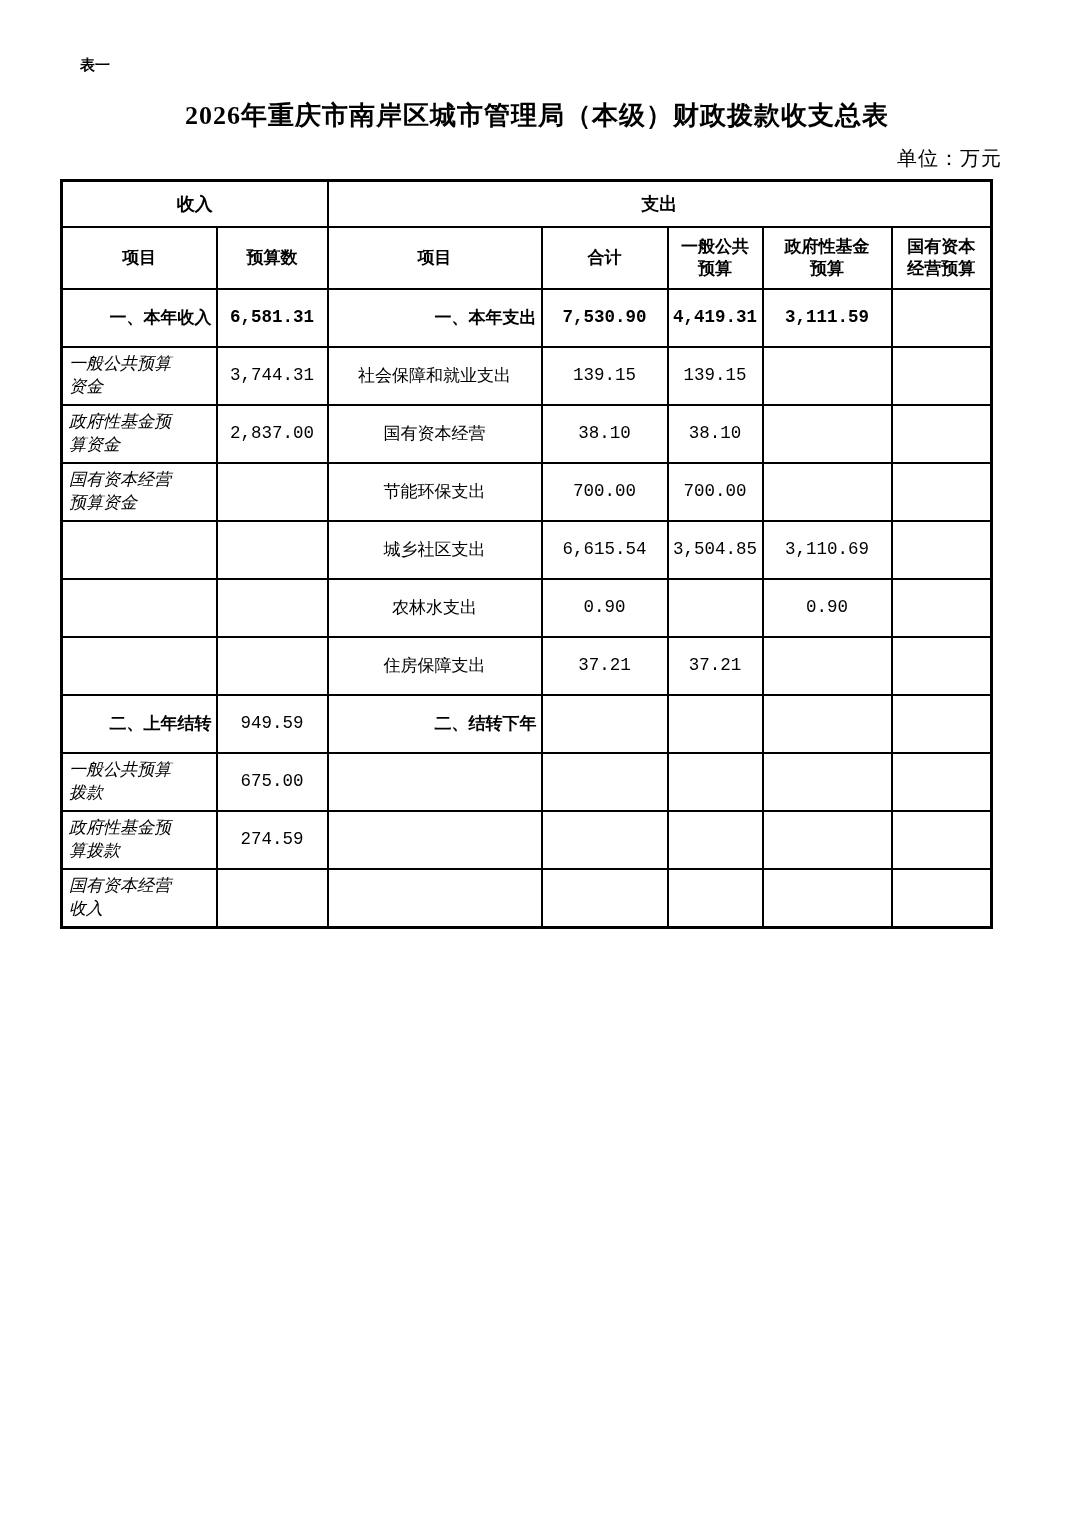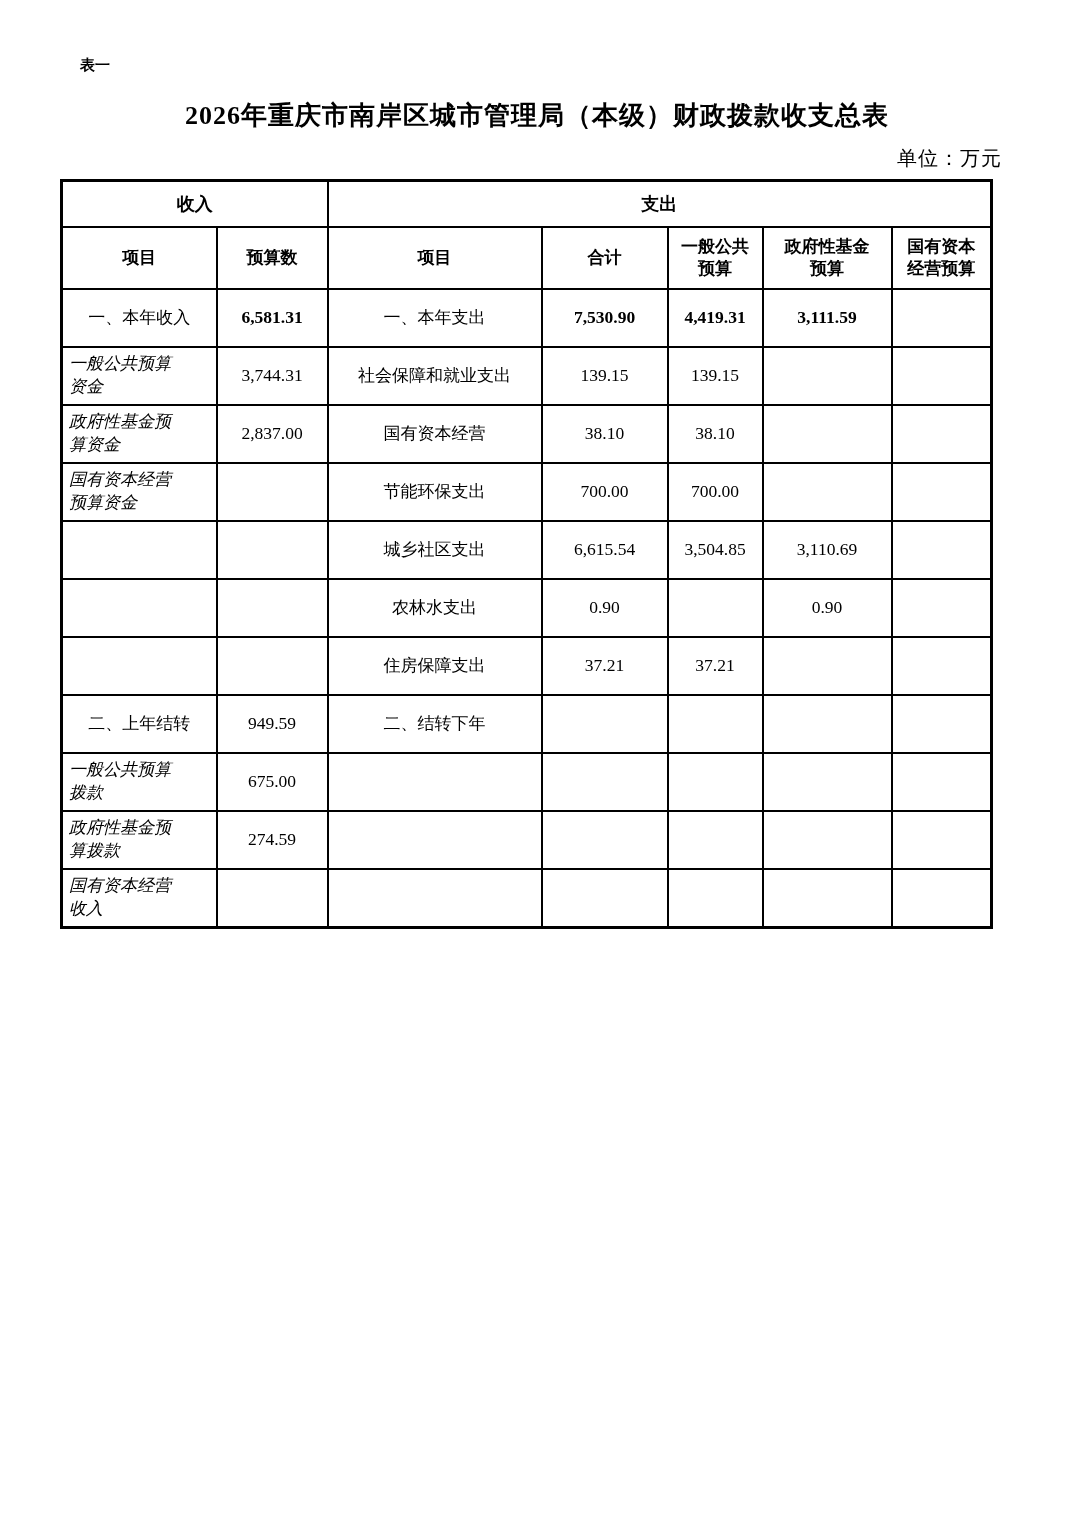--- a/index.html
+++ b/index.html
@@ -45,24 +45,24 @@
   .gh { font-size: 18px; height: 40px; }
   .ch { font-size: 17px; height: 56px; line-height: 1.3; }
 
   td {
     font-size: 17px; height: 52px;
     text-align: center; line-height: 1.35;
   }
   .ci { text-align: left; padding: 2px 6px; font-style: italic; }
   .sec {
     font-family: "Liberation Sans", "DejaVu Sans", sans-serif;
-    font-weight: normal; text-align: center;
+    font-weight: bold; text-align: right;
   }
   .num {
-    font-family: Liberation Serif, serif;
+    font-family: Liberation Mono, monospace;
     font-size: 17.5px;
   }
   .b { font-weight: bold; }
 </style>
 </head>
 <body>
 
 <div class="sheet">
 
   <div class="tag">表一</div>

